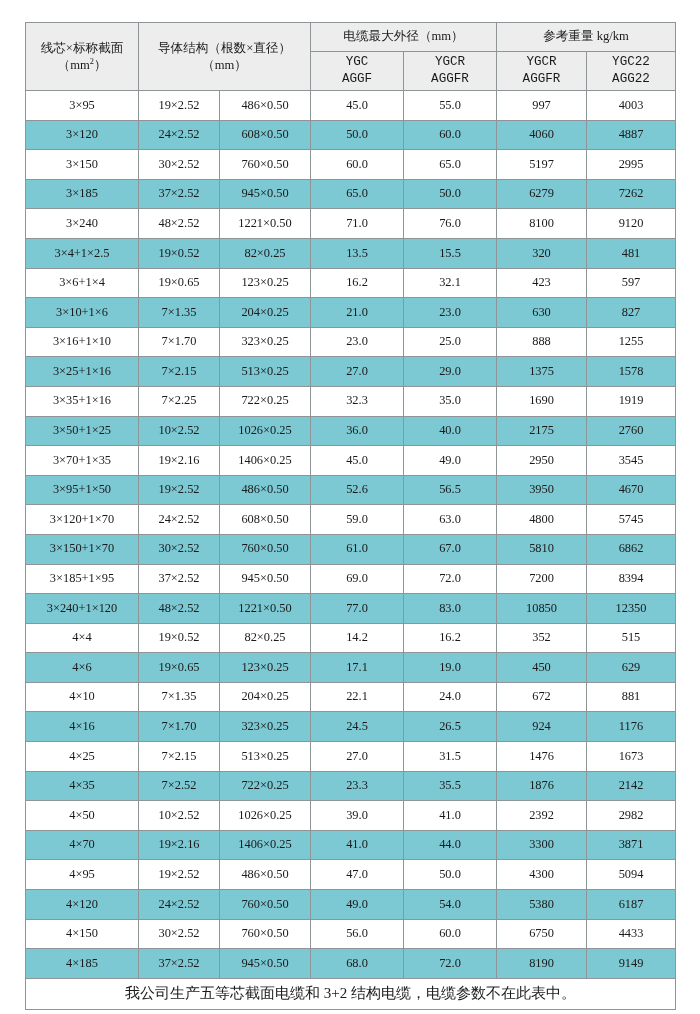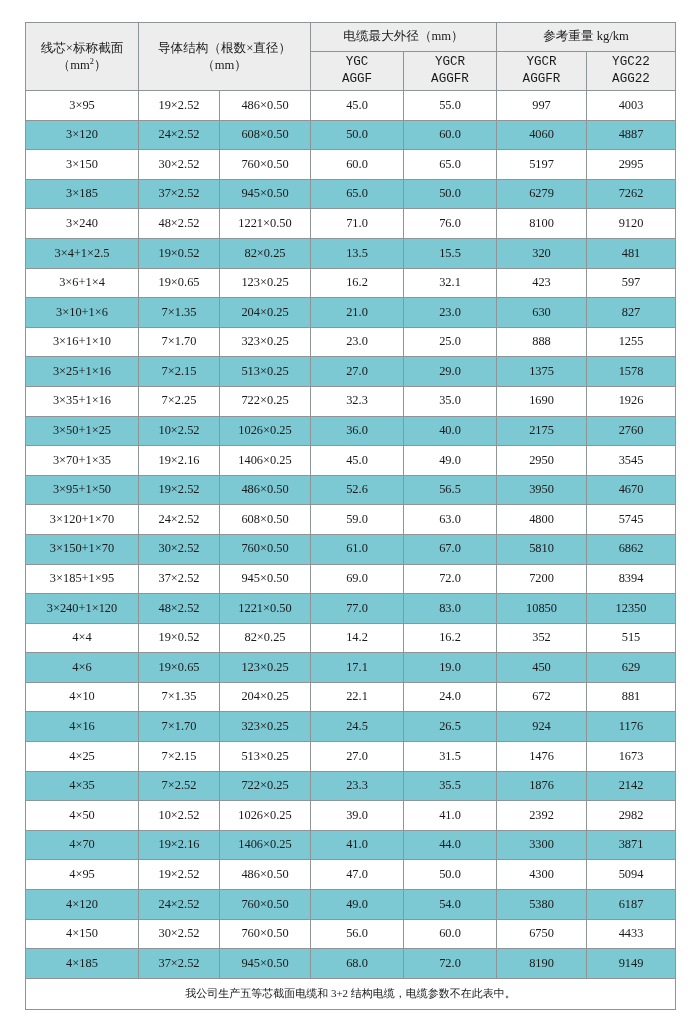--- a/index.html
+++ b/index.html
@@ -81,21 +81,21 @@
   tbody tr.even td {
     background: #7cc8d3;
   }
 
   
   td.table-note {
     text-align: left;
     padding-left: 12px;
     height: 30px;
     background: #ffffff;
-    font-size: 11px;
+    font-size: 15px;
   }
 </style>
 </head>
 <body>
 
 <div class="sheet">
 
   <table class="spec">
     <colgroup>
       <col style="width:113px">
@@ -231,21 +231,21 @@
           <td>1375</td>
           <td>1578</td>
         </tr>
         <tr class="odd">
           <td>3×35+1×16</td>
           <td>7×2.25</td>
           <td>722×0.25</td>
           <td>32.3</td>
           <td>35.0</td>
           <td>1690</td>
-          <td>1926</td>
+          <td>1919</td>
         </tr>
         <tr class="even">
           <td>3×50+1×25</td>
           <td>10×2.52</td>
           <td>1026×0.25</td>
           <td>36.0</td>
           <td>40.0</td>
           <td>2175</td>
           <td>2760</td>
         </tr>

